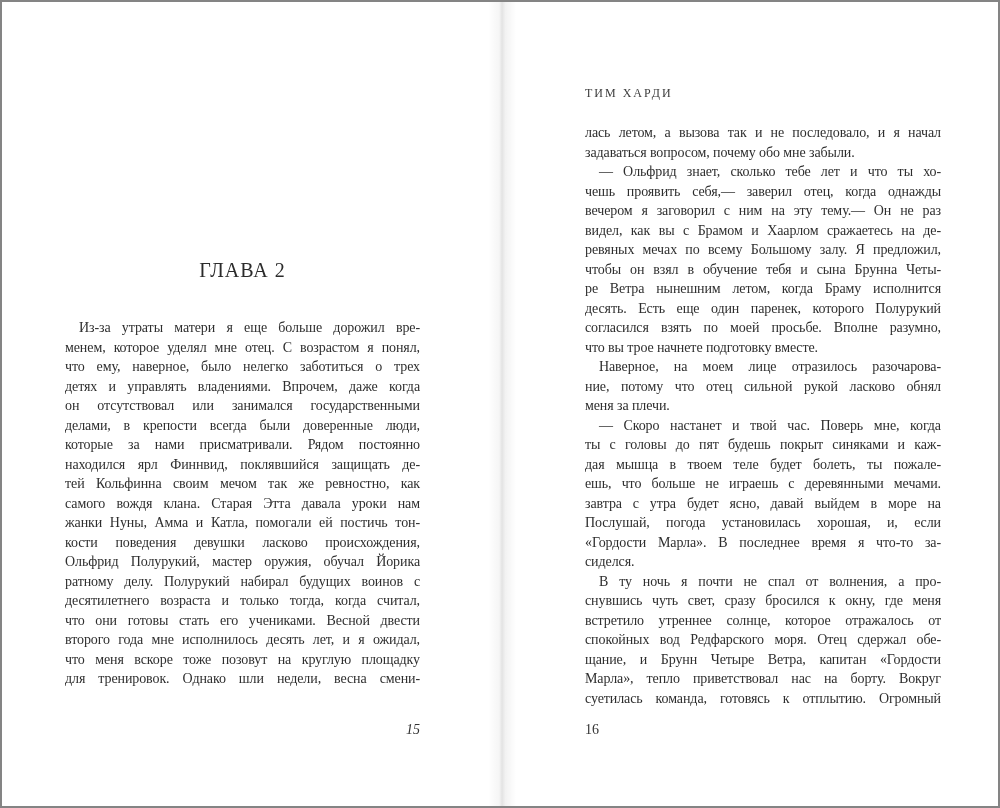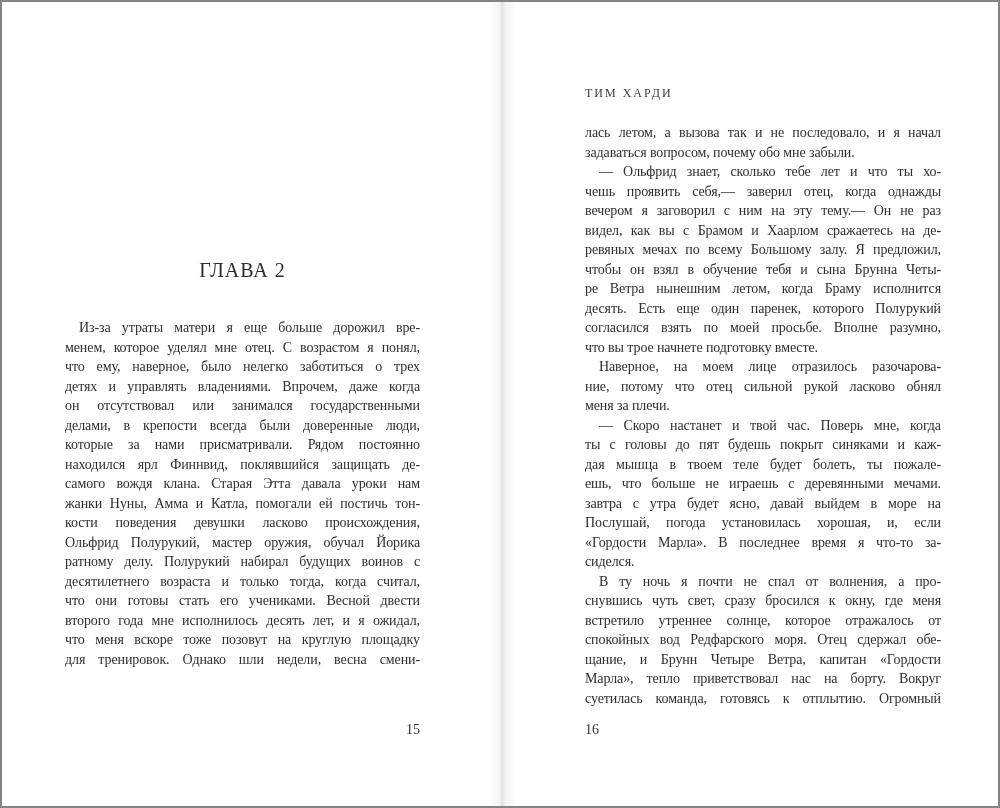--- a/index.html
+++ b/index.html
@@ -74,41 +74,42 @@
   }
   .line.indent { padding-left: 14px; }
   .line.end { text-align-last: left; white-space: normal; }
   .page-number {
     position: absolute;
     top: 719px;
     font-size: 14px;
     color: #333333;
     line-height: 18px;
   }
-  .page-number.left-num  { left: 63px;  width: 355px; text-align: right; }
+  .page-number.left-num  { left: 63px;  width: 355px; text-align: right; font-style: italic; }
   .page-number.right-num { left: 583px; width: 356px; text-align: left; }
 </style>
 </head>
 <body>
 
 <div class="spread">
 
   <div class="gutter"></div>
 
   <section class="page">
     <h2 class="chapter-heading">ГЛАВА 2</h2>
     <div class="body-text body-left">
         <div class="line indent">Из-за утраты матери я еще больше дорожил вре-</div>
         <div class="line">менем, которое уделял мне отец. С возрастом я понял,</div>
         <div class="line">что ему, наверное, было нелегко заботиться о трех</div>
         <div class="line">детях и управлять владениями. Впрочем, даже когда</div>
         <div class="line">он отсутствовал или занимался государственными</div>
         <div class="line">делами, в крепости всегда были доверенные люди,</div>
         <div class="line">которые за нами присматривали. Рядом постоянно</div>
         <div class="line">находился ярл Финнвид, поклявшийся защищать де-</div>
+        <div class="line">тей Кольфинна своим мечом так же ревностно, как</div>
         <div class="line">самого вождя клана. Старая Этта давала уроки нам</div>
         <div class="line">жанки Нуны, Амма и Катла, помогали ей постичь тон-</div>
         <div class="line">кости поведения девушки ласково происхождения,</div>
         <div class="line">Ольфрид Полурукий, мастер оружия, обучал Йорика</div>
         <div class="line">ратному делу. Полурукий набирал будущих воинов с</div>
         <div class="line">десятилетнего возраста и только тогда, когда считал,</div>
         <div class="line">что они готовы стать его учениками. Весной двести</div>
         <div class="line">второго года мне исполнилось десять лет, и я ожидал,</div>
         <div class="line">что меня вскоре тоже позовут на круглую площадку</div>
         <div class="line">для тренировок. Однако шли недели, весна смени-</div>

